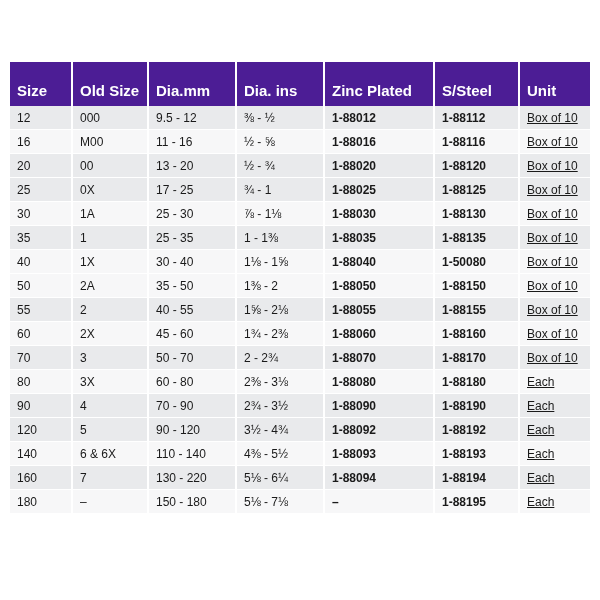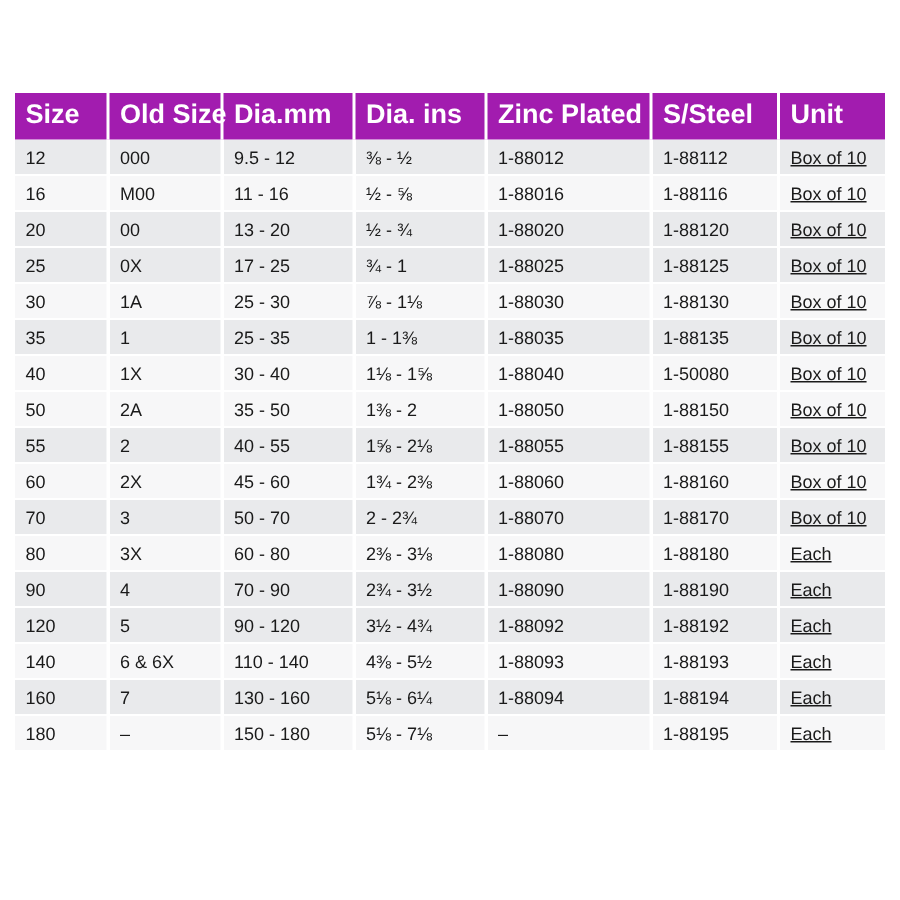--- a/index.html
+++ b/index.html
@@ -18,26 +18,26 @@
     left: 10px;
     top: 62px;
     width: 580px;
   }
   table.spec {
     border-collapse: collapse;
     width: 580px;
     table-layout: fixed;
   }
   table.spec thead th {
-    background: #a21caf;
+    background: #4c1d95;
     color: #ffffff;
-    font-size: 18px;
+    font-size: 15px;
     font-weight: bold;
     text-align: left;
-    padding: 4px 6px 6px 7px;
+    padding: 18px 6px 6px 7px;
     height: 20px;
     border-right: 2px solid #ffffff;
     white-space: nowrap;
   }
   table.spec thead th:last-child {
     border-right: none;
   }
   table.spec tbody td {
     font-size: 12px;
     color: #1a1a1a;
@@ -49,21 +49,21 @@
     overflow: hidden;
   }
   table.spec tbody td:last-child {
     border-right: none;
   }
   tbody tr.odd td { background: #e9eaec; }
   tbody tr.even td { background: #f7f7f8; }
 
   
   td.c-size, td.c-old { color: #1a1a1a; }
-  td.c-zinc, td.c-steel { font-weight: normal; color: #111111; }
+  td.c-zinc, td.c-steel { font-weight: bold; color: #111111; }
   td.c-unit { color: #1a1a1a; text-decoration: underline; }
 
   
   col.w-size   { width: 62px; }
   col.w-old    { width: 76px; }
   col.w-mm     { width: 88px; }
   col.w-ins    { width: 88px; }
   col.w-zinc   { width: 110px; }
   col.w-steel  { width: 85px; }
   col.w-unit   { width: 71px; }
@@ -225,21 +225,21 @@
           <td class="c-old">6 &amp; 6X</td>
           <td class="c-mm">110 - 140</td>
           <td class="c-ins">4⅜ - 5½</td>
           <td class="c-zinc">1-88093</td>
           <td class="c-steel">1-88193</td>
           <td class="c-unit">Each</td>
         </tr>
         <tr class="odd">
           <td class="c-size">160</td>
           <td class="c-old">7</td>
-          <td class="c-mm">130 - 160</td>
+          <td class="c-mm">130 - 220</td>
           <td class="c-ins">5⅛ - 6¼</td>
           <td class="c-zinc">1-88094</td>
           <td class="c-steel">1-88194</td>
           <td class="c-unit">Each</td>
         </tr>
         <tr class="even">
           <td class="c-size">180</td>
           <td class="c-old">–</td>
           <td class="c-mm">150 - 180</td>
           <td class="c-ins">5⅛ - 7⅛</td>

